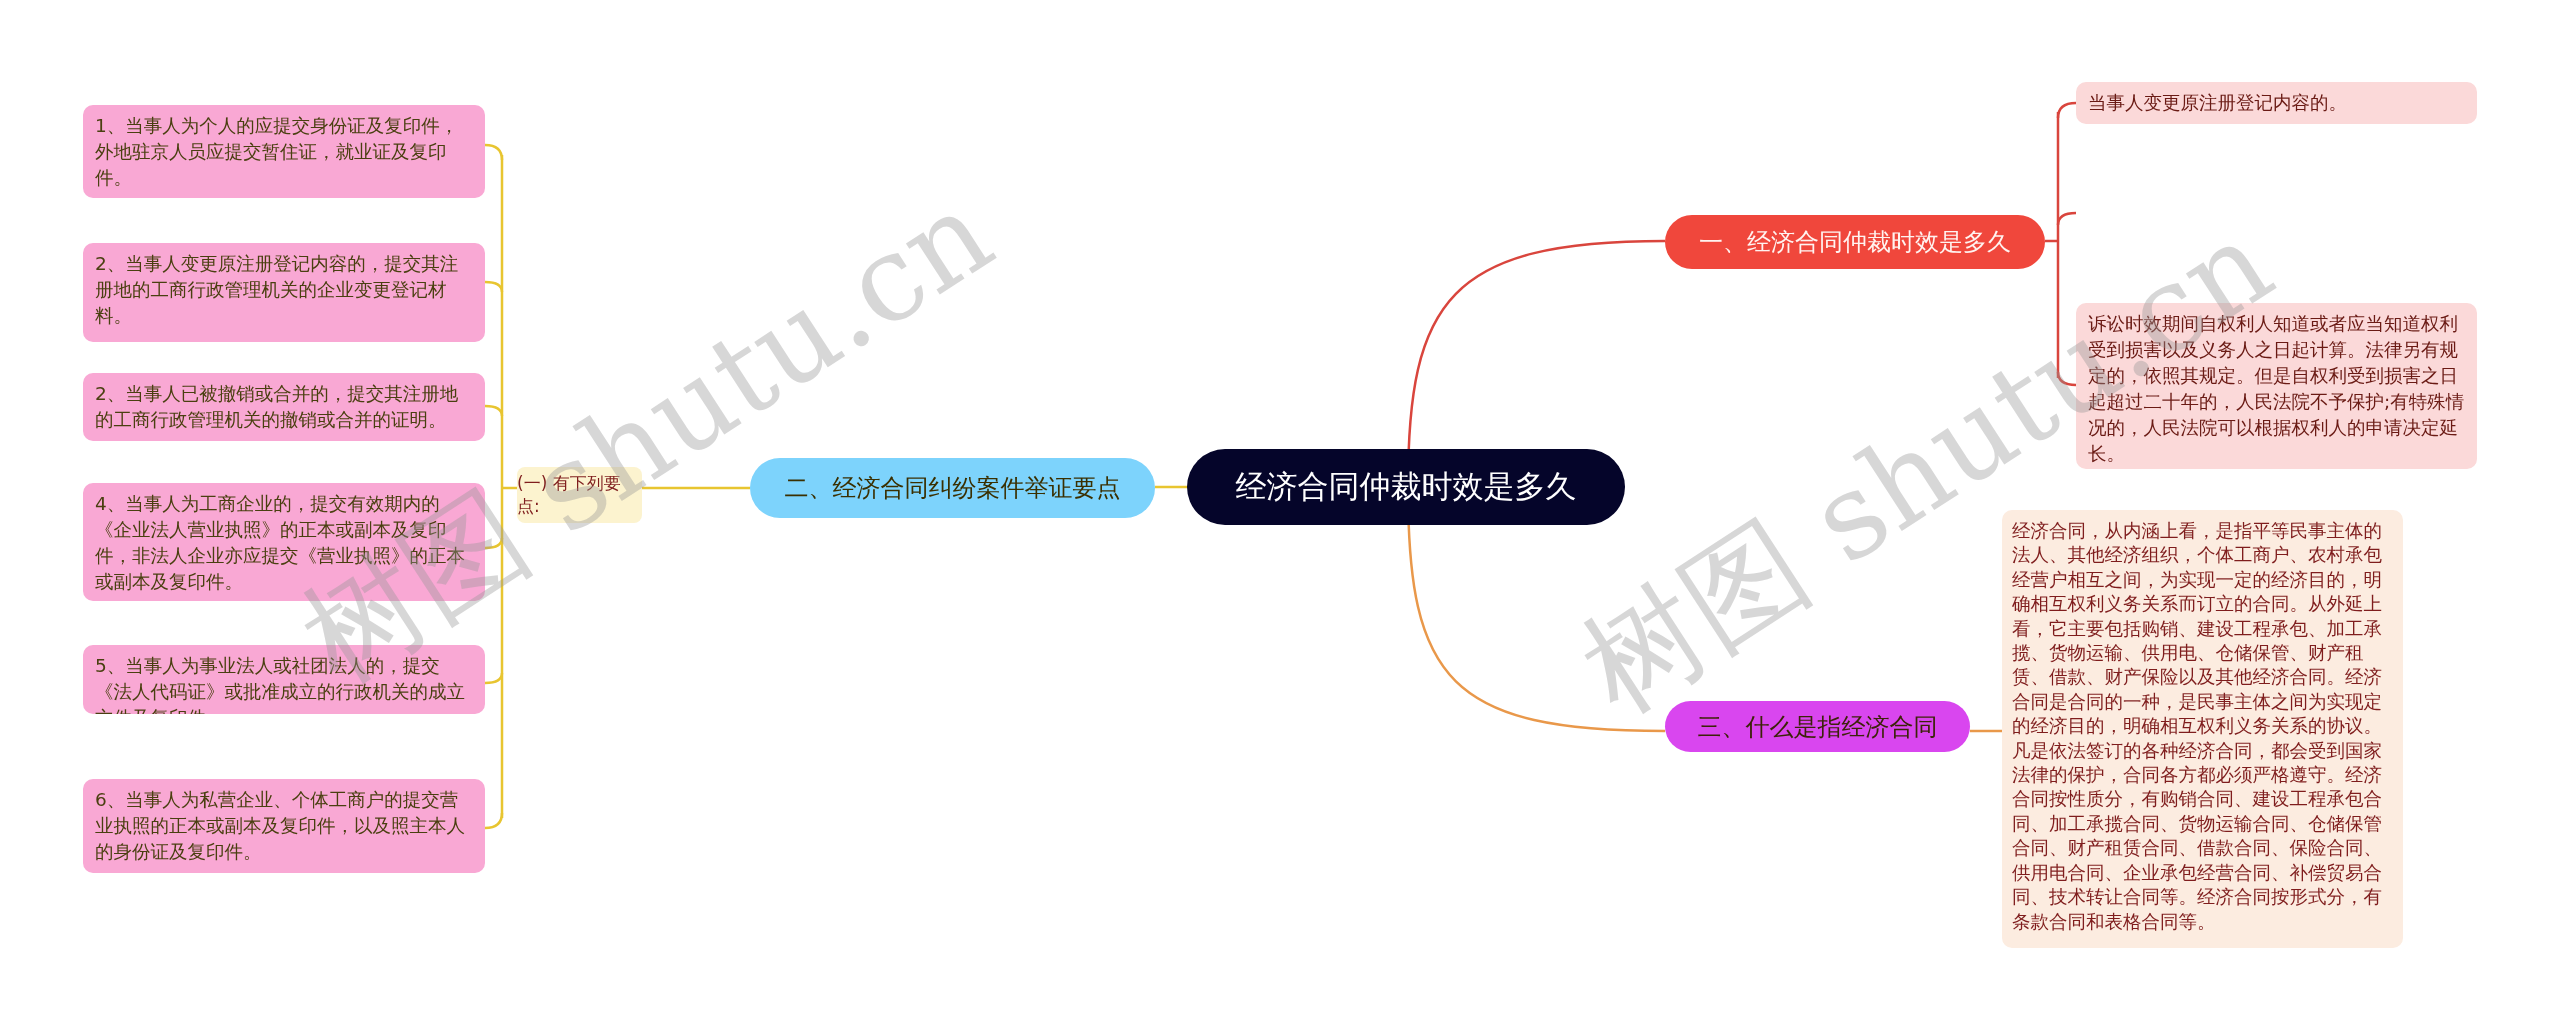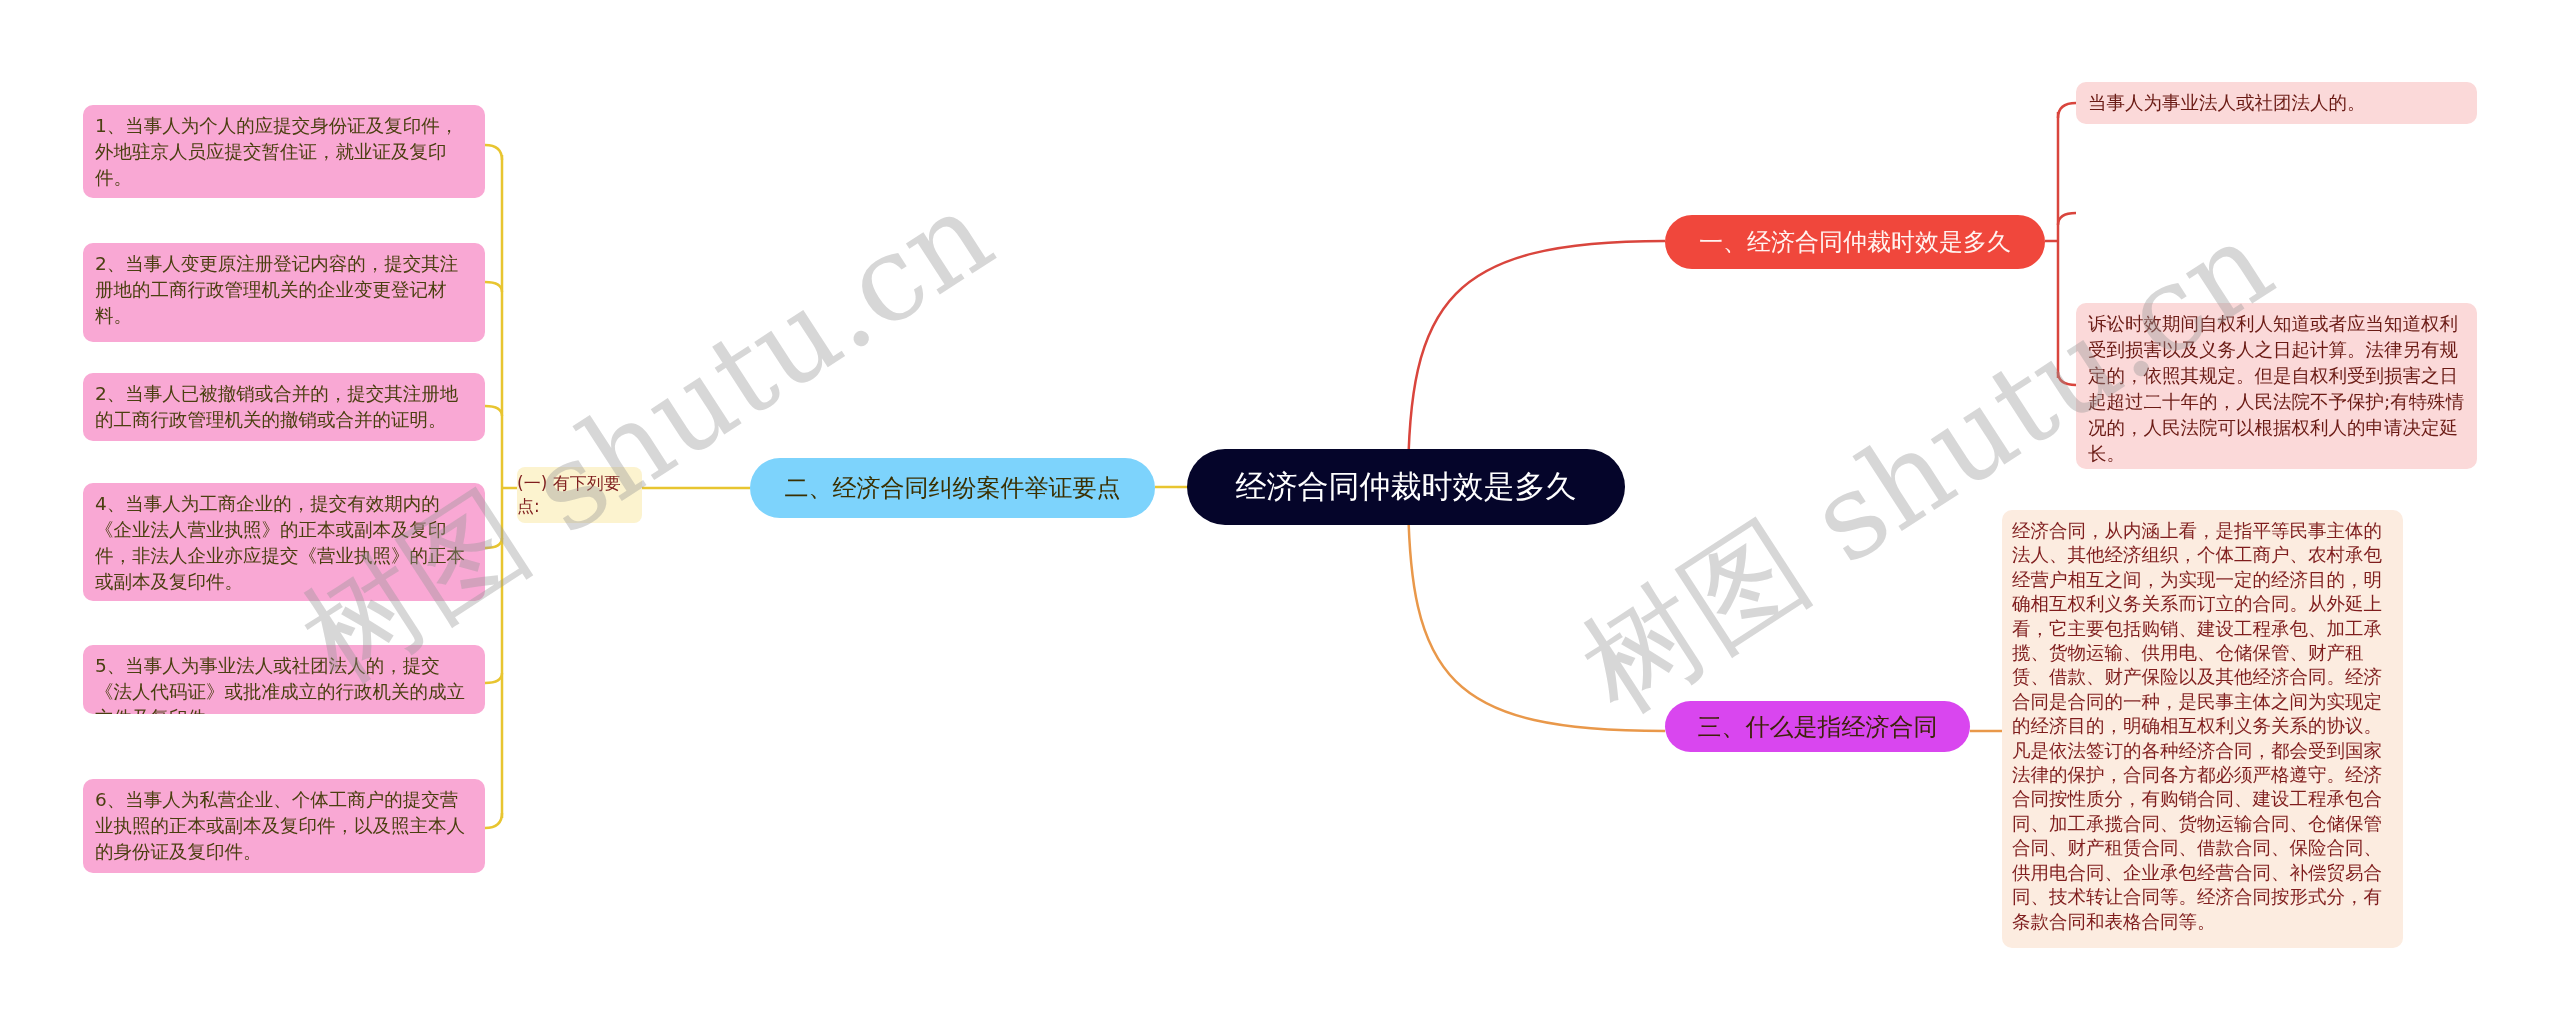--- a/index.html
+++ b/index.html
@@ -78,21 +78,21 @@
   </svg>
 
   <div class="node root">
     <span>经济合同仲裁时效是多久</span>
   </div>
 
   <div class="node branch b1">
     <span>一、经济合同仲裁时效是多久</span>
   </div>
   <div class="node leaf leaf-p" style="top:82px;height:42px;">
-    <span>当事人为事业法人或社团法人的。</span>
+    <span>当事人变更原注册登记内容的。</span>
   </div>
   <div class="node leaf leaf-p" style="top:303px;height:166px;">
     <span>诉讼时效期间自权利人知道或者应当知道权利受到损害以及义务人之日起计算。法律另有规定的，依照其规定。但是自权利受到损害之日起超过二十年的，人民法院不予保护;有特殊情况的，人民法院可以根据权利人的申请决定延长。</span>
   </div>
 
   <div class="node branch b2">
     <span>二、经济合同纠纷案件举证要点</span>
   </div>
   <div class="node sub">
     <span>(一) 有下列要点:</span>

